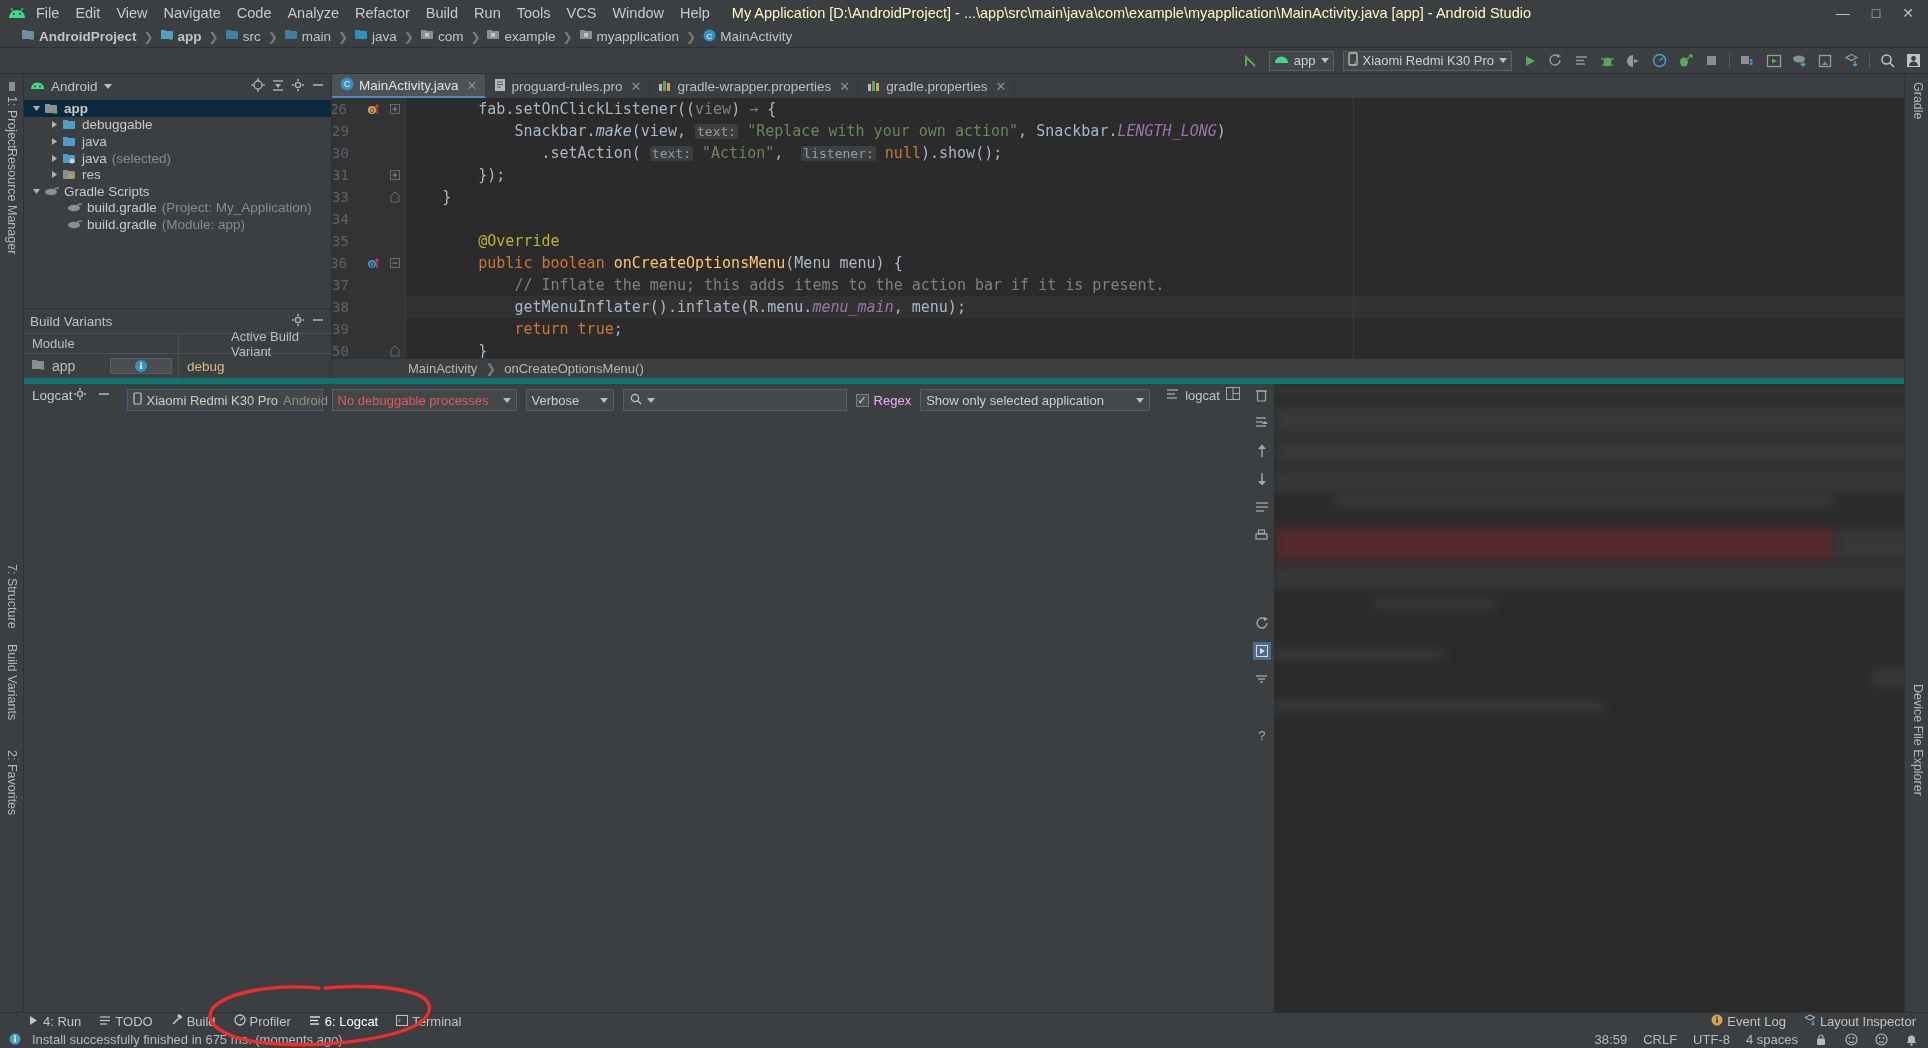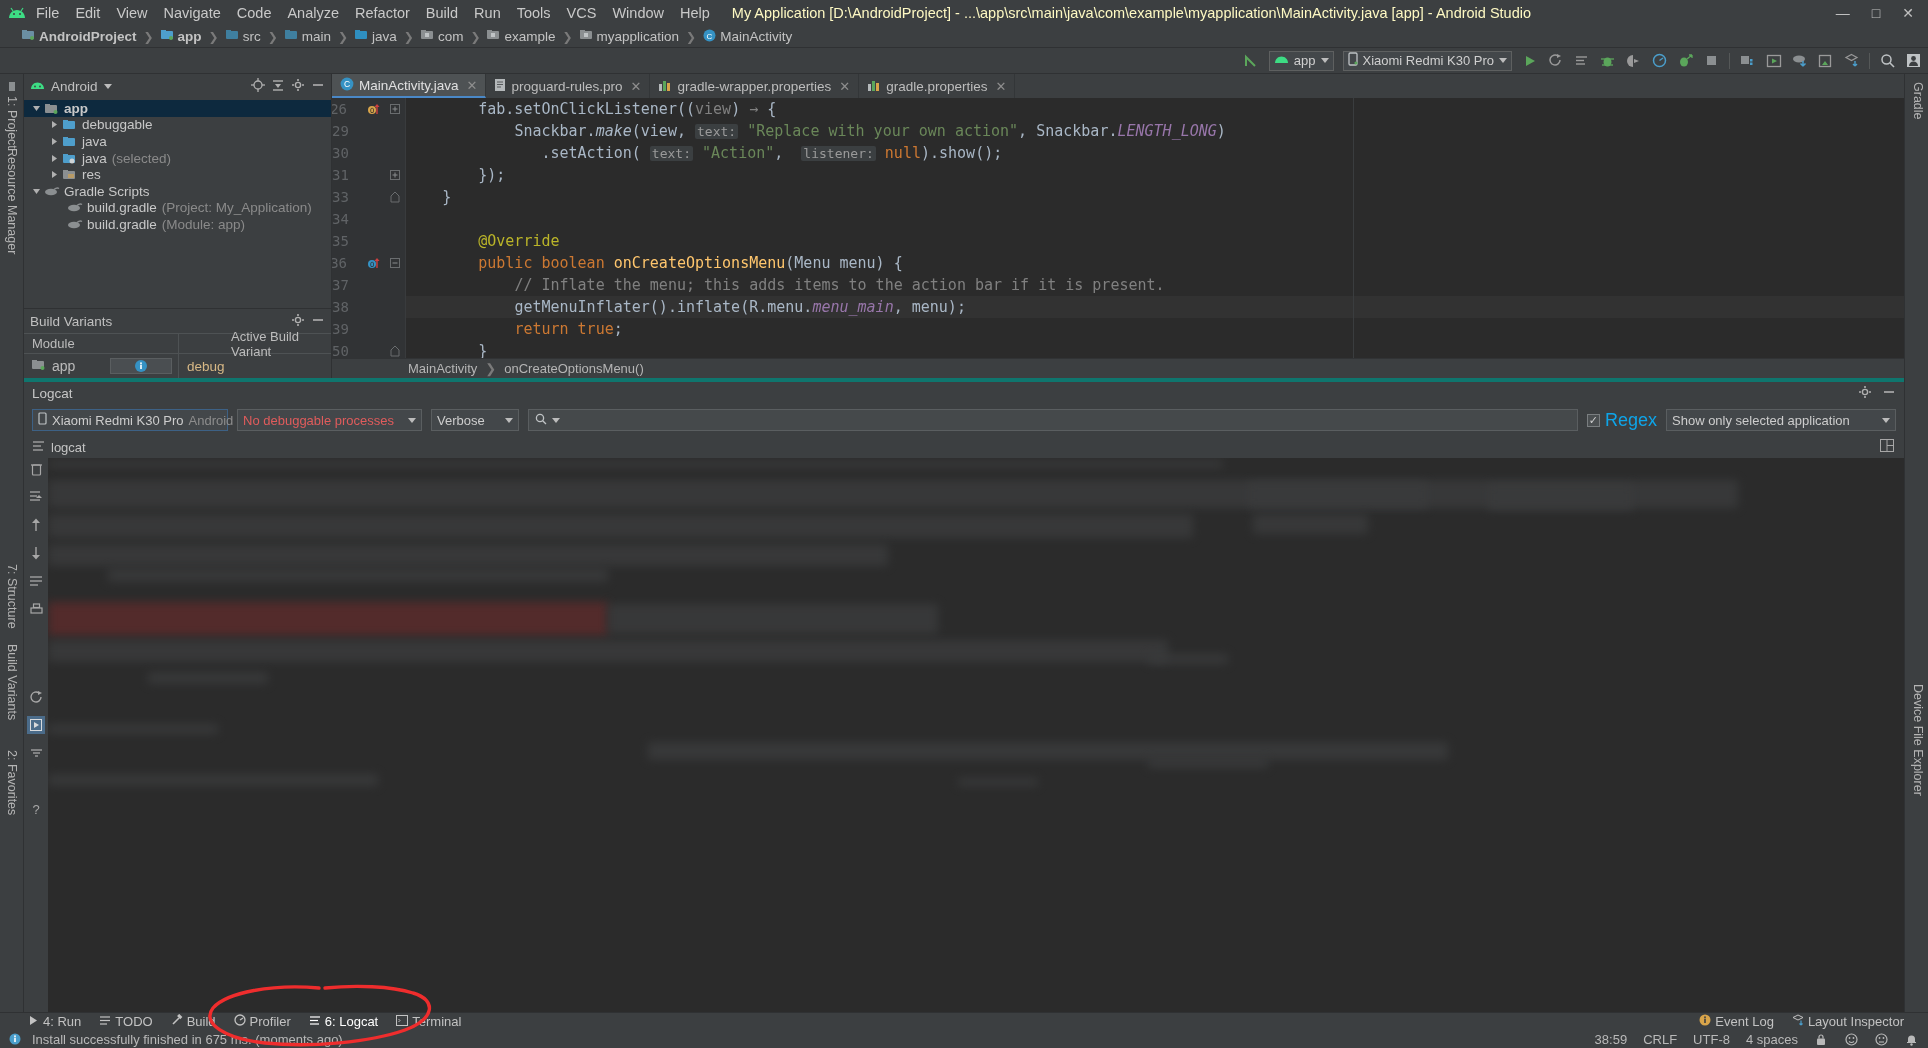--- a/index.html
+++ b/index.html
@@ -130,21 +130,21 @@
   .hintbox { background:#3b3f41; color:#9a9a9a; font-size:13px; padding:0 2px; border-radius:2px; }
   .italmth { color:#a9b7c6; font-style:italic; }
 
   #codeguide { position:absolute; top:0; bottom:0; left:947px; width:1px; background:#3a3d3f; }
   #breadcrumbfoot {
     height:20px; background:#3c3f41; display:flex; align-items:center;
     padding-left:76px; font-size:13px; color:#b5b5b5; gap:8px; border-top:1px solid #313335;
   }
 
   
-  #logcat { flex:1; display:flex; flex-direction:column; min-height:0; background:#3c3f41; border-top:4px solid #0f766e; }
+  #logcat { flex:1; display:flex; flex-direction:row; min-height:0; background:#3c3f41; border-top:6px solid #0f766e; }
   #logcat-title { height:22px; display:flex; align-items:center; padding:0 8px; font-size:13.5px; color:#c6c6c6; background:#3c3f41;}
   #logcat-title .spacer { flex:1; }
   #logcat-ctrl { height:32px; display:flex; align-items:center; gap:9px; padding:0 8px; background:#3c3f41;}
   .lcombo { height:22px; border:1px solid #5a5e60; background:#43474a; display:flex; align-items:center;
             gap:5px; padding:0 5px; font-size:13px; color:#cdcdcd; white-space:nowrap;}
   .lcombo.sel { border-color:#3d6185; }
   .lcombo .dim { color:#8d8d8d; }
   .lcombo .red { color:#e05c5c; }
   .lcombo .cr { margin-left:auto; }
   #searchbox { flex:1; height:22px; border:1px solid #5a5e60; background:#45494b; display:flex; align-items:center; gap:5px; padding:0 6px; min-width:40px;}
@@ -158,21 +158,21 @@
   .blurline.red { background:#5a2b2b; }
 
   
   #bottombar {
     position:absolute; left:0; right:0; bottom:18px; height:18px;
     background:#3c3f41; display:flex; align-items:center; padding-left:28px; gap:18px;
     border-top:1px solid #2f3133;
   }
   .btw { display:flex; align-items:center; gap:4px; font-size:13px; color:#c2c2c2; white-space:nowrap;}
   .btw.active { color:#ffffff; }
-  #bottombar .rightgroup { margin-left:auto; display:flex; align-items:center; gap:18px; padding-right:24px;}
+  #bottombar .rightgroup { margin-left:auto; display:flex; align-items:center; gap:18px; padding-right:12px;}
 
   
   #statusbar {
     position:absolute; left:0; right:0; bottom:0; height:18px; background:#3c3f41;
     display:flex; align-items:center; padding-left:8px; font-size:13px; color:#b9b9b9; gap:10px;
   }
   #statusbar .rightgroup { margin-left:auto; display:flex; align-items:center; gap:16px; padding-right:10px;}
   .sicon { width:14px;height:14px;display:inline-flex;align-items:center;justify-content:center;}
 
   
@@ -872,21 +872,21 @@
         <div id="searchbox">
           <span><svg width="12" height="12" viewBox="0 0 12 12">
                 <circle cx="5" cy="5" r="3.6" fill="none" stroke="#bfc3c5" stroke-width="1.3"></circle>
                 <line x1="7.7" y1="7.7" x2="11" y2="11" stroke="#bfc3c5" stroke-width="1.3"></line>
               </svg></span>
           <span class="caret"></span>
           <input style="flex: 1 1 0%; background: transparent; border: none; outline: none; color: rgb(205, 205, 205); font-size: 13px; font-family: &quot;Liberation Sans&quot;, sans-serif;" placeholder="">
         </div>
         <div class="row" style="gap:5px">
           <span class="chk">✓</span>
-          <span style="font-size:18px;color:#0ea5e9">Regex</span>
+          <span style="font-size:13px;color:#f0abfc">Regex</span>
         </div>
         <div class="lcombo" style="width:230px">
           <span>Show only selected application</span>
           <span class="caret cr"></span>
         </div>
       </div>
 
       <div id="lc-tabstrip">
         <span><svg width="13" height="12" viewBox="0 0 13 12">
               <line x1="1" y1="2" x2="12" y2="2" stroke="#a7a7a7" stroke-width="1.3"></line>

